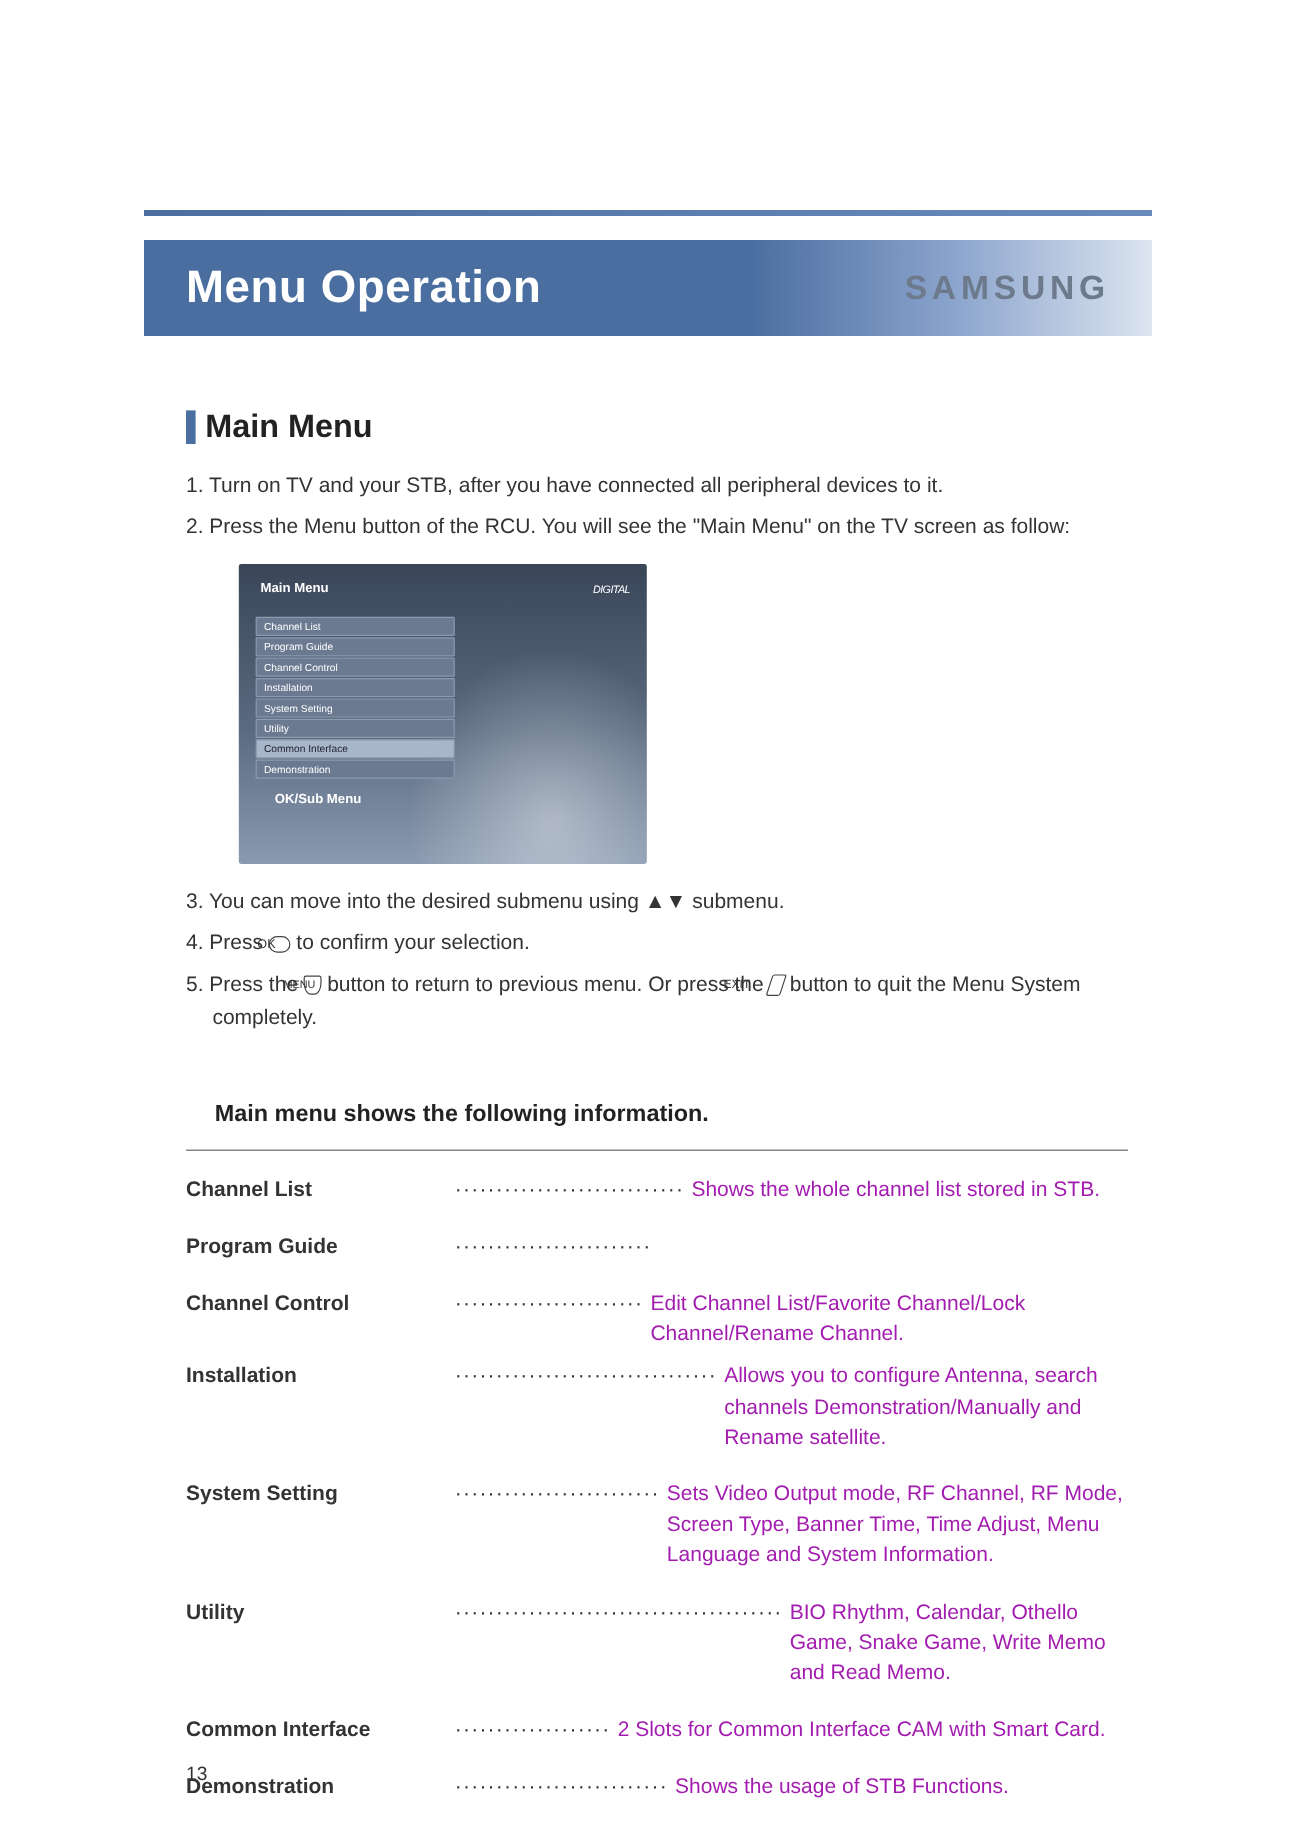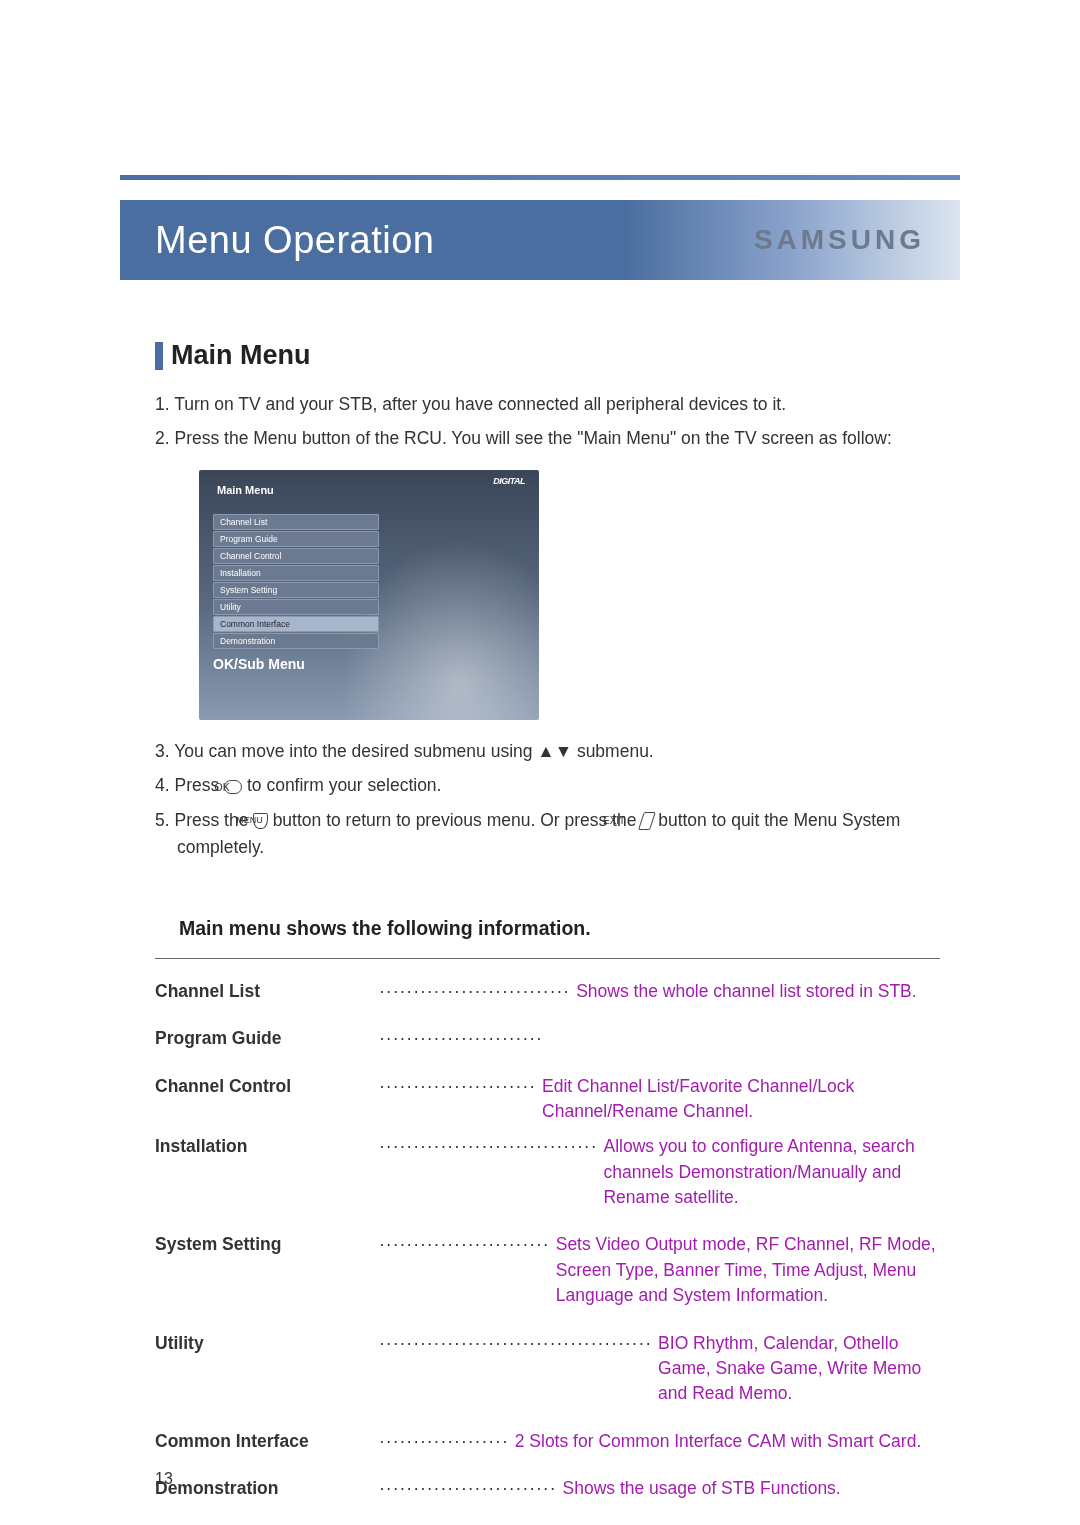--- a/index.html
+++ b/index.html
@@ -33,21 +33,21 @@
       height: 80px;
       background: linear-gradient(to right, #4a6ea0 60%, #8aa3cc 80%, #dce5f0 100%);
       display: flex;
       align-items: center;
       padding: 0 35px;
       justify-content: space-between;
     }
     .header-title {
       color: #fff;
       font-size: 38px;
-      font-weight: normal;
+      font-weight: bold;
       letter-spacing: 0.5px;
     }
     .brand {
       font-family: Liberation Sans, sans-serif;
       font-size: 28px;
       font-weight: bold;
       letter-spacing: 4px;
       color: #6c7a8c;
       position: relative;
     }
@@ -108,26 +108,26 @@
     .screenshot .shot-header {
       position: absolute;
       top: 14px;
       left: 18px;
       color: #fff;
       font-size: 11px;
       font-weight: bold;
     }
     .screenshot .shot-logo {
       position: absolute;
-      top: 6px;
+      top: 16px;
       right: 14px;
       color: #fff;
       font-size: 9px;
       font-style: italic;
-      font-weight: bold;
+      font-weight: normal;
       letter-spacing: -0.5px;
     }
     .shot-menu {
       position: absolute;
       top: 44px;
       left: 14px;
       right: 160px;
     }
     .shot-item {
       background: #6b7a90;
@@ -135,23 +135,23 @@
       color: #fff;
       font-size: 8.5px;
       padding: 2px 6px;
       margin-bottom: 1px;
       border-radius: 1px;
     }
     .shot-item.selected { background: #a8b6ca; color: #223; }
     .shot-foot {
       position: absolute;
       bottom: 48px;
-      left: 14px;
-      color: #fff;
-      font-size: 14px;
+      left: 30px;
+      color: #fff;
+      font-size: 11px;
       font-weight: bold;
     }
     .shot-bg {
       position: absolute;
       right: 0; bottom: 0; width: 200px; height: 180px;
       background: radial-gradient(ellipse at 60% 80%, rgba(255,255,255,0.4), transparent 70%);
     }
     .sub-heading {
       font-size: 19.5px;
       font-weight: bold;

